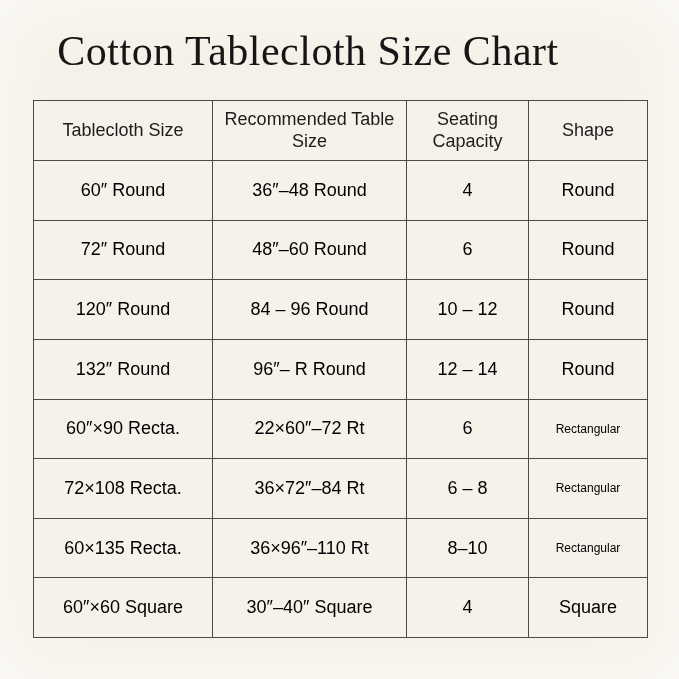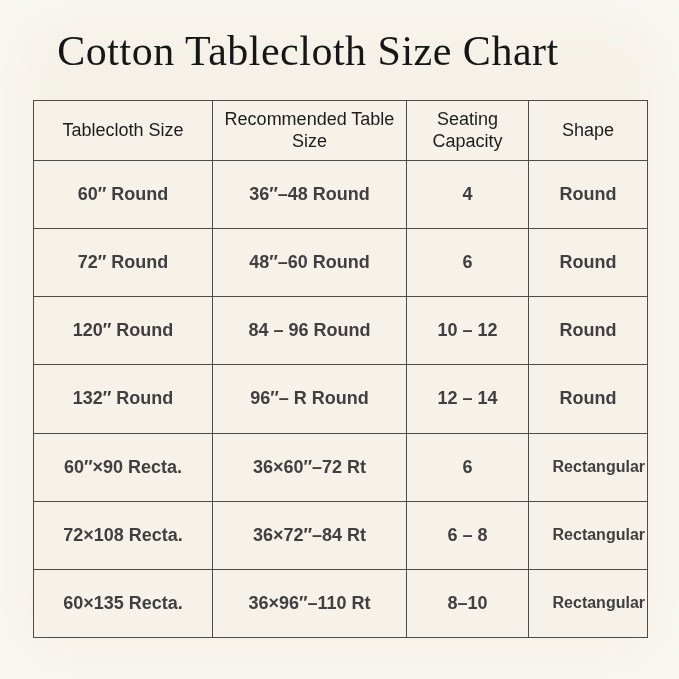--- a/index.html
+++ b/index.html
@@ -47,26 +47,25 @@
     font-weight: 400;
   }
   .sizechart th {
     font-size: 18px;
     line-height: 1.22;
     color: #1d1d1d;
   }
   .sizechart thead tr { height: 60px; }
   .sizechart td {
     font-size: 18px;
-    color: #404040;
+    color: #000000;
     white-space: nowrap;
     overflow: hidden;
-    font-weight: bold;
   }
-  td.shape-small { font-size: 16px; text-align: right; }
+  td.shape-small { font-size: 12px; }
   col.c1 { width: 179px; }
   col.c2 { width: 194px; }
   col.c3 { width: 122px; }
   col.c4 { width: 119px; }
 </style>
 </head>
 <body>
 
 <div class="title">Cotton Tablecloth Size Chart</div>
 
@@ -105,30 +104,36 @@
       <td>Round</td>
     </tr>
     <tr>
       <td>132″ Round</td>
       <td>96″– R Round</td>
       <td>12 – 14</td>
       <td>Round</td>
     </tr>
     <tr>
       <td>60″×90 Recta.</td>
-      <td>36×60″–72 Rt</td>
+      <td>22×60″–72 Rt</td>
       <td>6</td>
       <td class="shape-small">Rectangular</td>
     </tr>
     <tr>
       <td>72×108 Recta.</td>
       <td>36×72″–84 Rt</td>
       <td>6 – 8</td>
       <td class="shape-small">Rectangular</td>
     </tr>
     <tr>
       <td>60×135 Recta.</td>
       <td>36×96″–110 Rt</td>
       <td>8–10</td>
       <td class="shape-small">Rectangular</td>
     </tr>
+    <tr>
+      <td>60″×60 Square</td>
+      <td>30″–40″ Square</td>
+      <td>4</td>
+      <td>Square</td>
+    </tr>
   </tbody>
 </table>
 
 </body></html>

